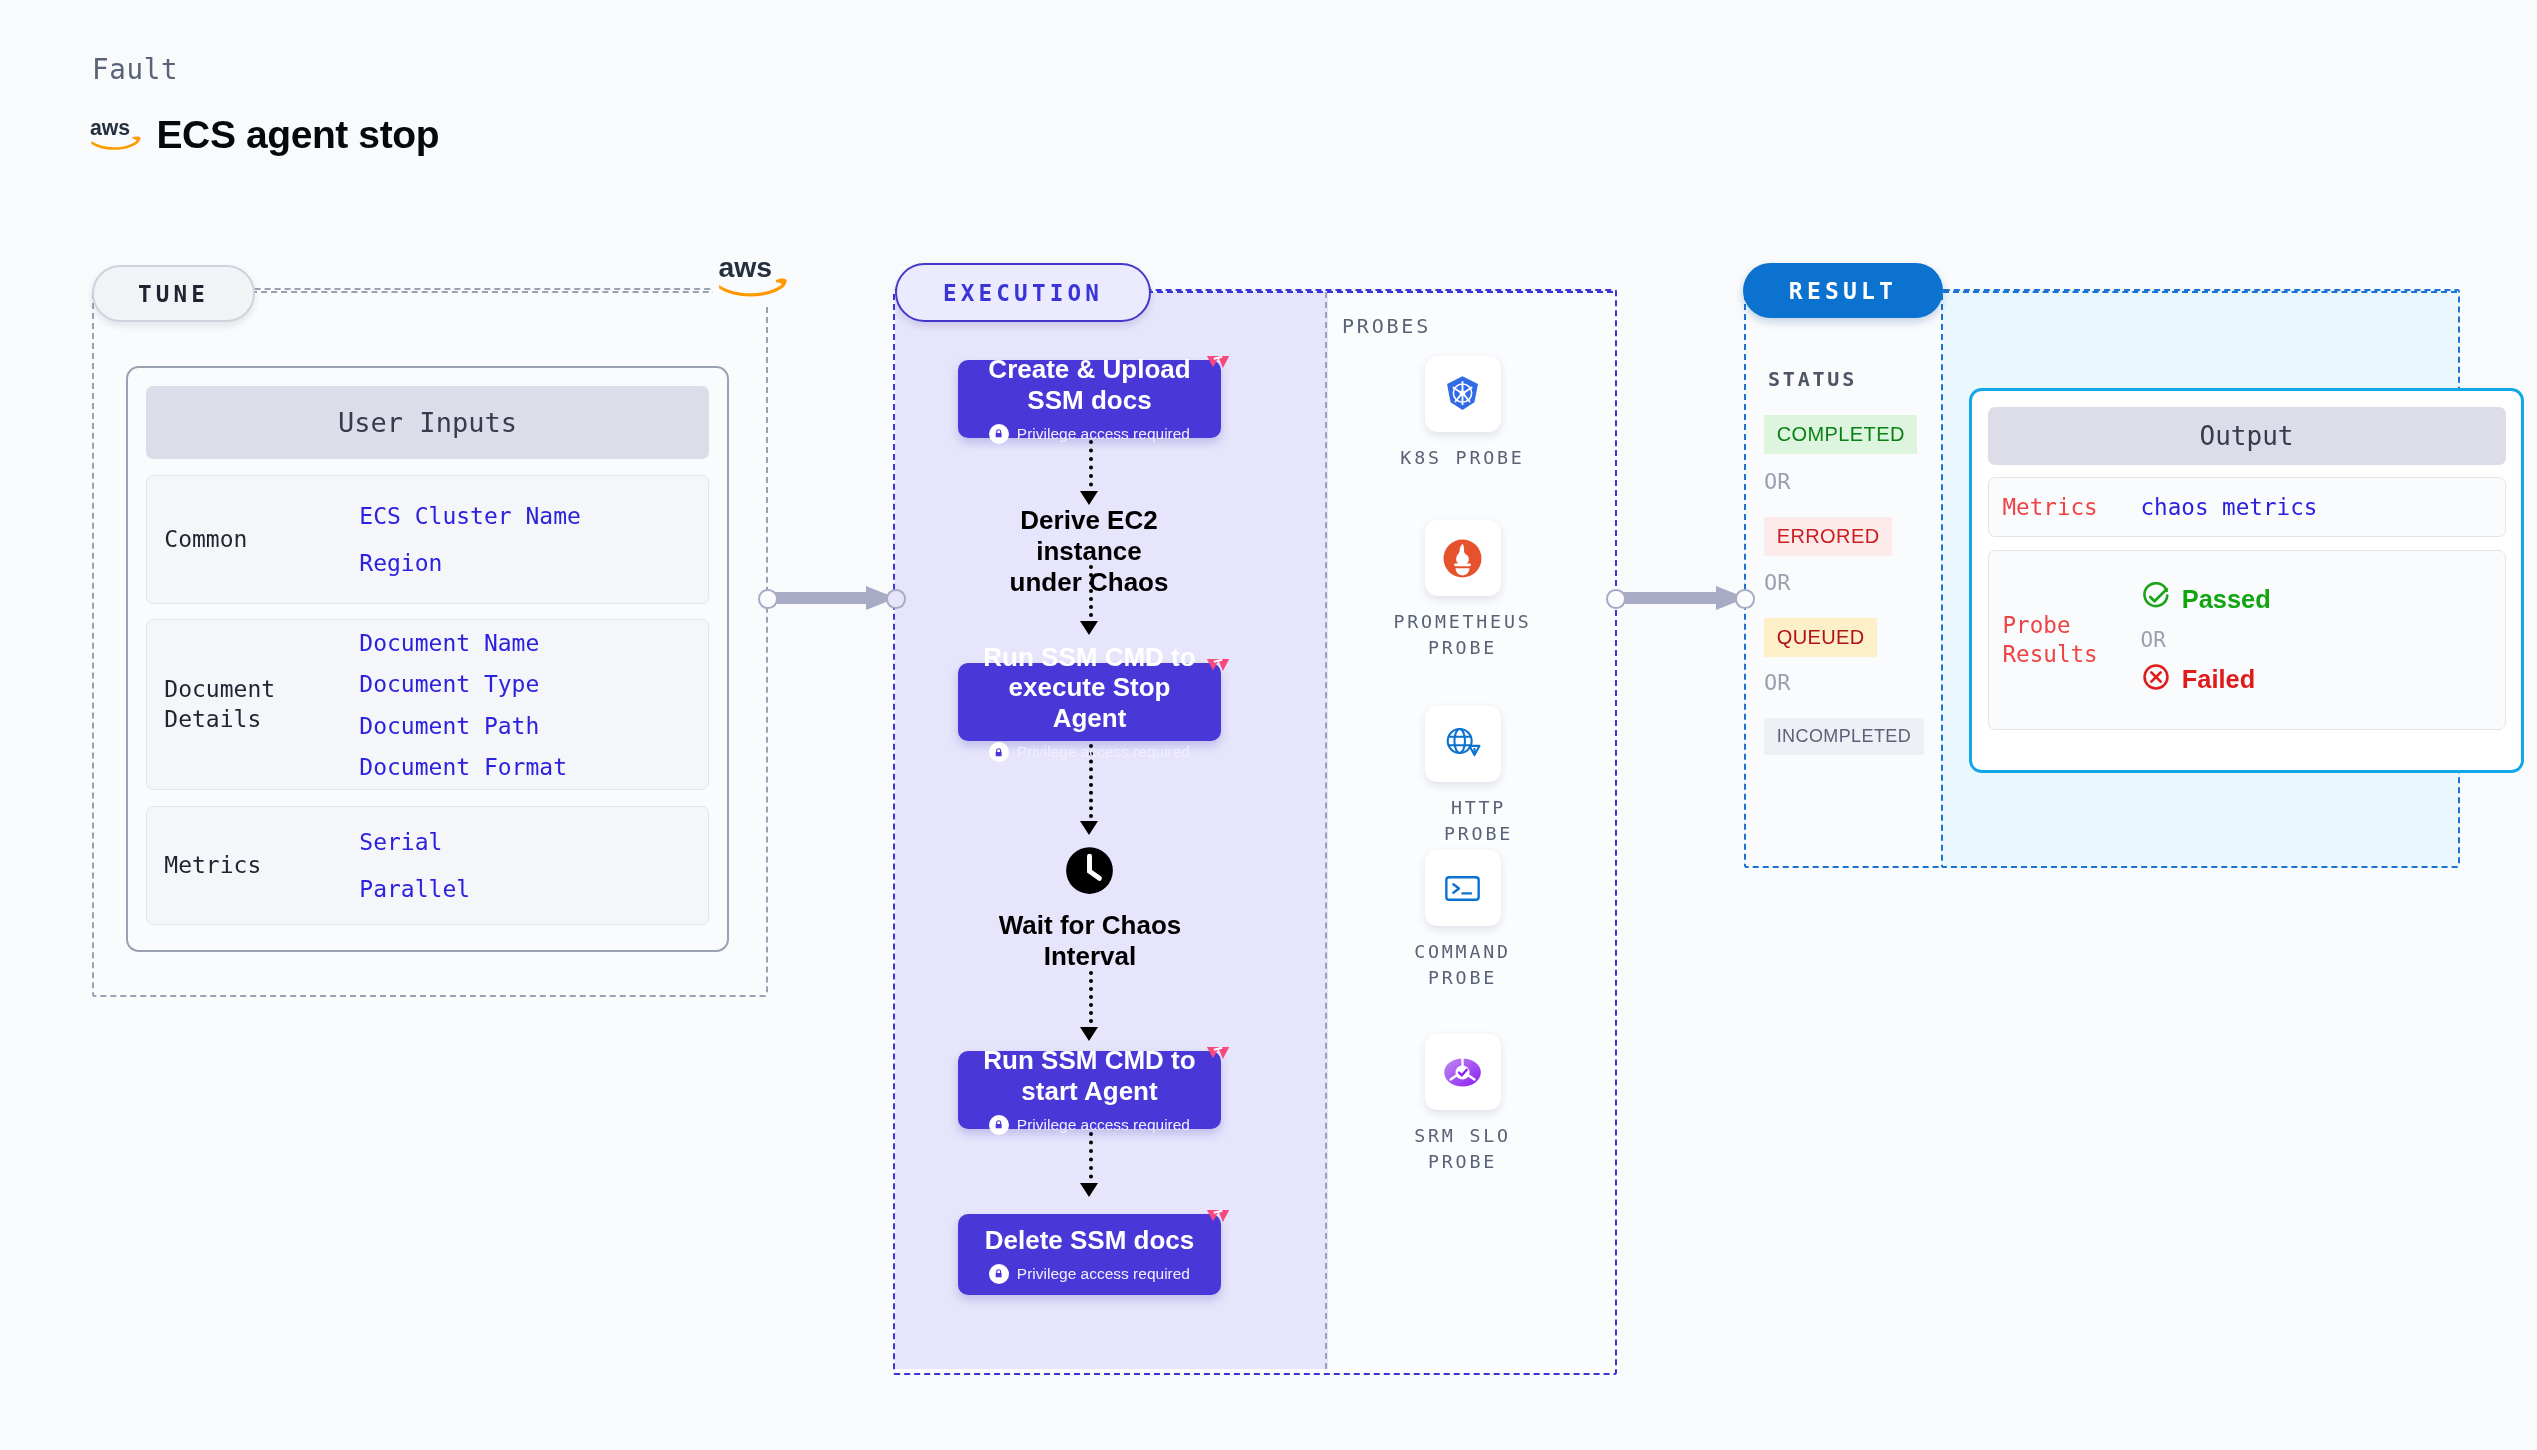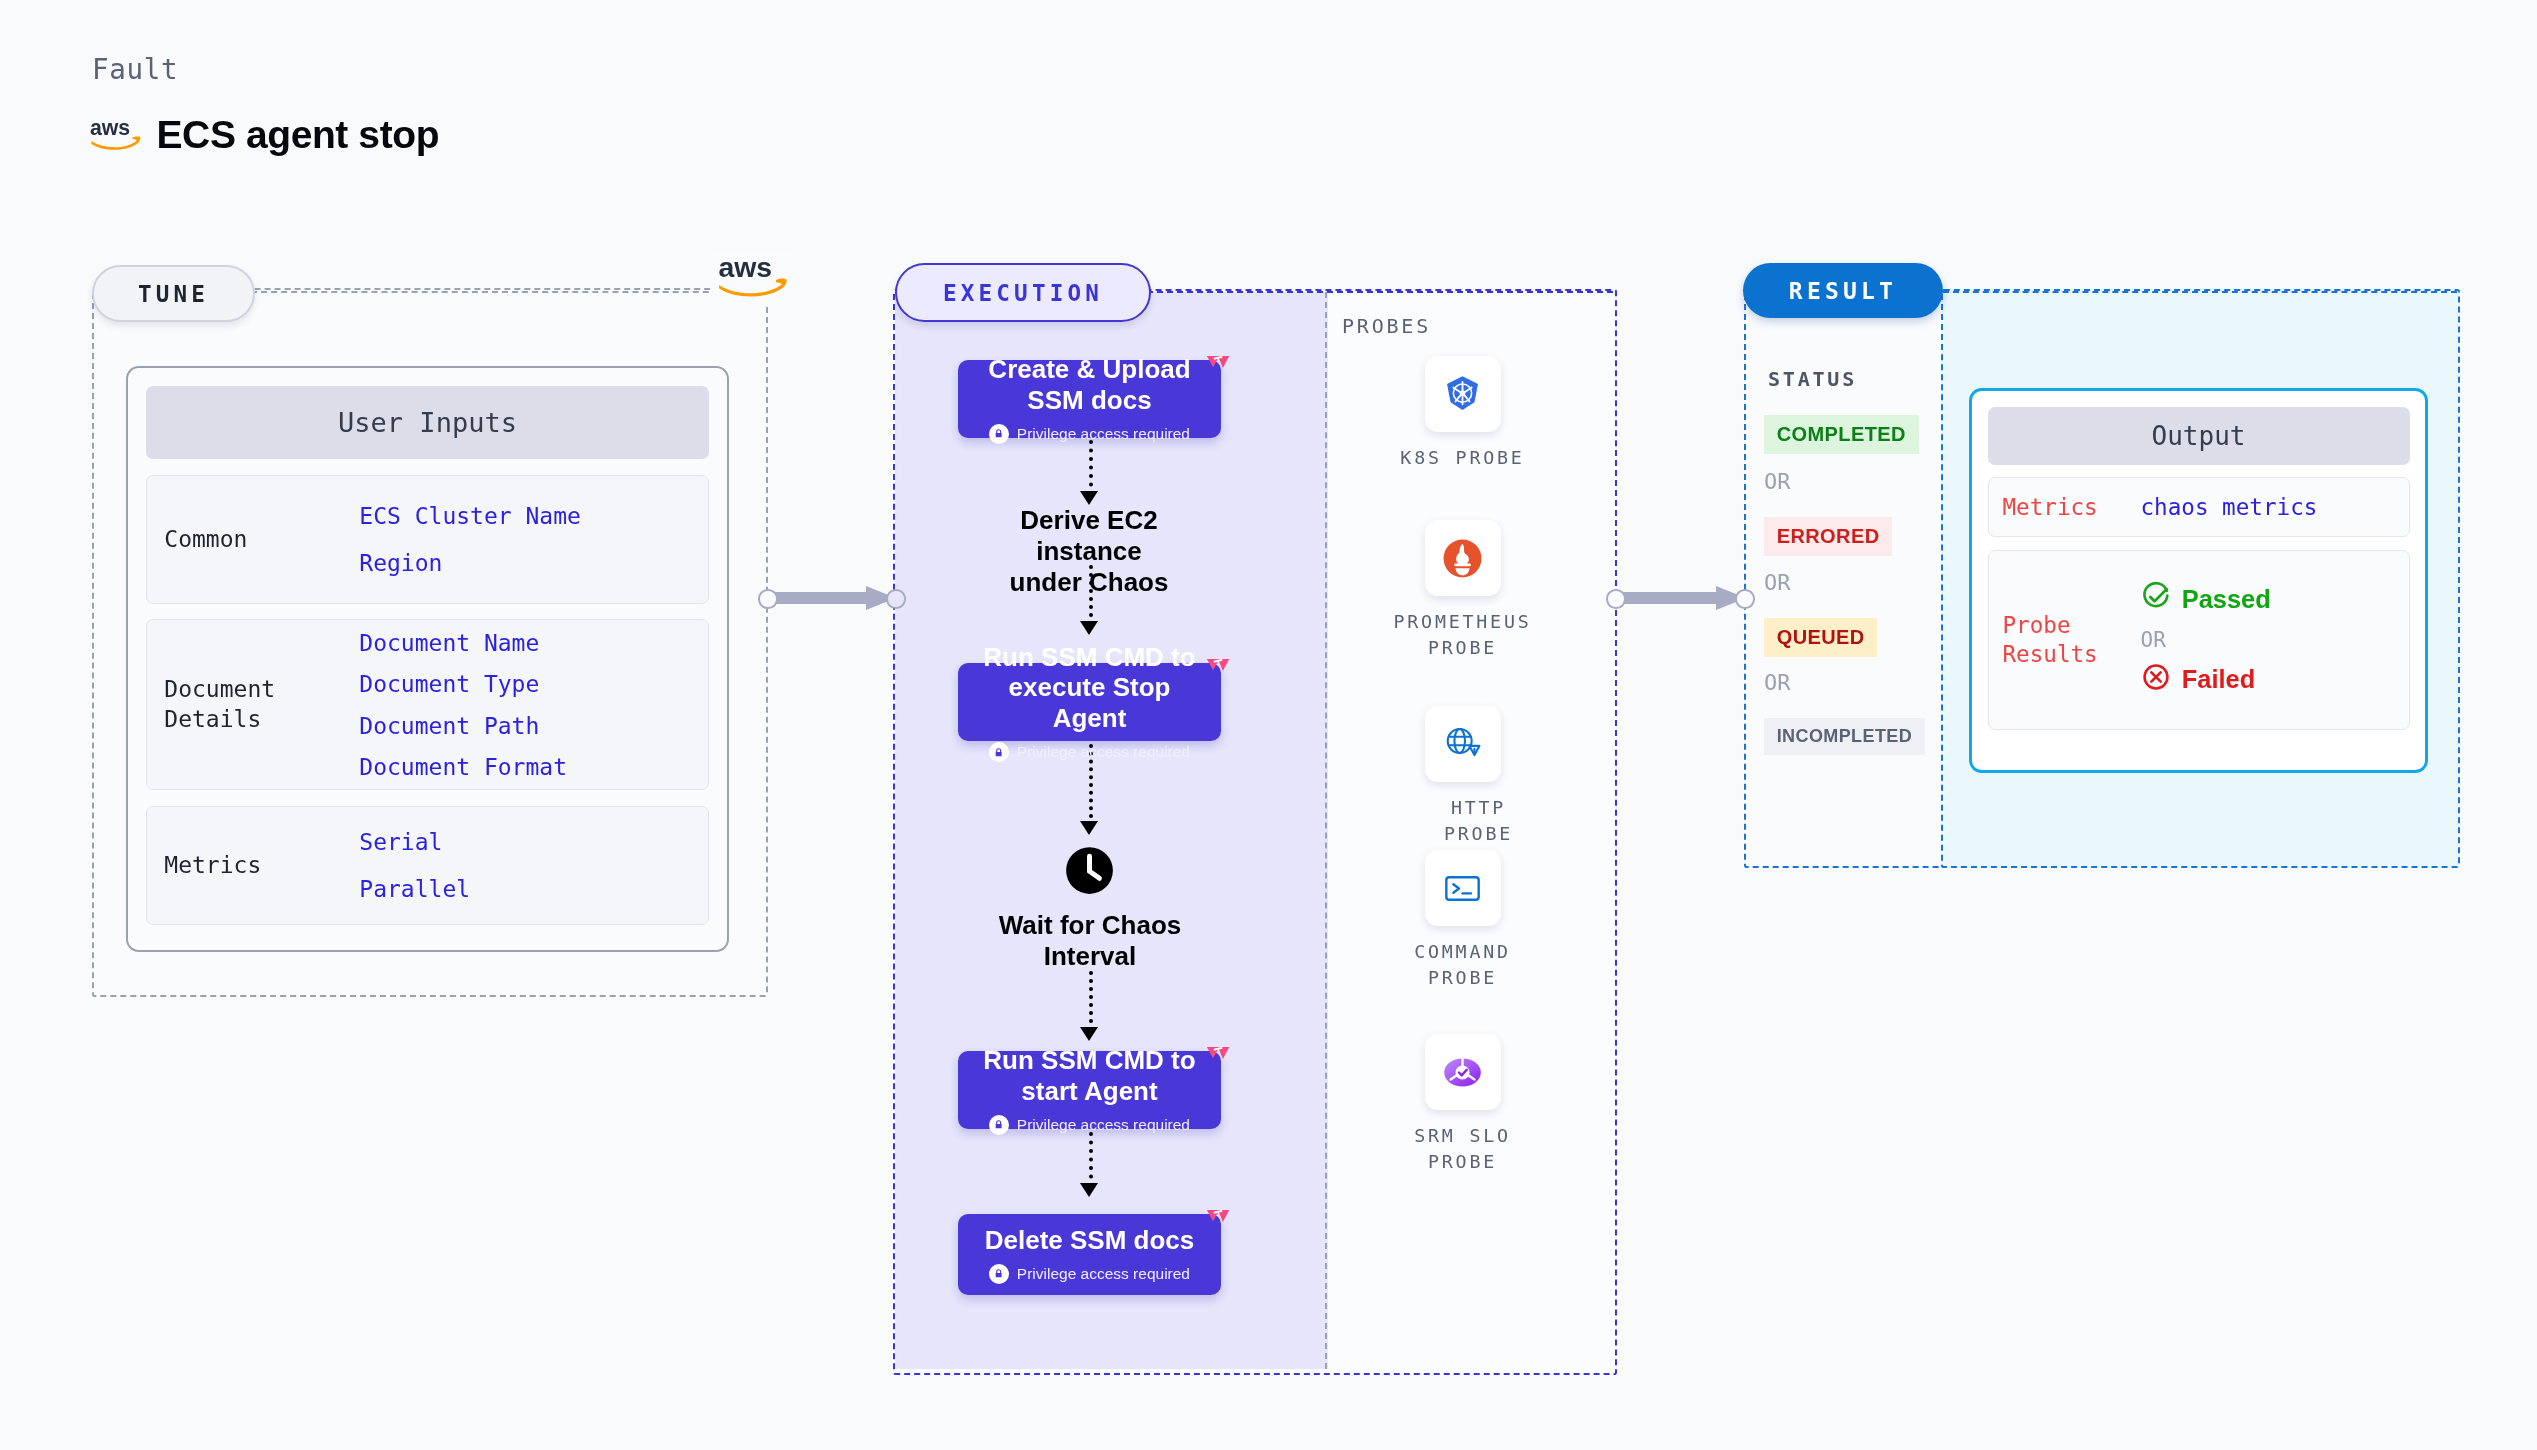--- a/index.html
+++ b/index.html
@@ -110,27 +110,27 @@
     box-shadow:0 3.5px 8.5px rgba(40,50,90,.12);
     display:flex;align-items:center;justify-content:center;}
   .probe .plabel{margin-top:12.7px;font-family:"DejaVu Sans Mono",monospace;font-size:18.3px;
     color:#5a6275;letter-spacing:2.8px;text-align:center;line-height:1.45;}
 
   
   #status-title{left:1768px;top:367px;z-index:14;
     font-family:"DejaVu Sans Mono",monospace;font-weight:bold;font-size:20px;
     color:#4d5566;letter-spacing:2.8px;}
   .stbadge{position:absolute;z-index:14;border-radius:1px;
-    font-family:"Liberation Sans",sans-serif;font-weight:bold;font-size:20px;
+    font-family:"Liberation Sans",sans-serif;font-weight:normal;font-size:20px;
     padding:7.8px 12.7px;letter-spacing:0.4px;}
   .stor{position:absolute;z-index:14;font-family:"DejaVu Sans Mono",monospace;
     font-size:22px;color:#9aa2b1;}
 
   
-  #output-card{left:1969px;top:388px;width:459px;height:385px;background:#fff;
+  #output-card{left:1969px;top:388px;width:555px;height:385px;background:#fff;
     border:3.5px solid #12a8e8;border-radius:12.7px;z-index:14;box-sizing:border-box;
     padding:15.5px;}
   #output-card .card-head{height:58px;font-size:26px;}
   .orow{margin-top:12.7px;background:#fafbfd;border:1.4px solid #e2e5ec;border-radius:7px;
     display:flex;align-items:center;box-sizing:border-box;padding:15.5px 0;}
   .orow .olabel{width:152px;padding-left:14px;box-sizing:border-box;
     font-family:"DejaVu Sans Mono",monospace;font-size:22.6px;color:#ef4444;line-height:1.3;}
   .ores{display:flex;flex-direction:column;gap:10px;}
   .resline{display:flex;align-items:center;gap:11.3px;
     font-family:"Liberation Sans",sans-serif;font-weight:bold;font-size:25.4px;}

